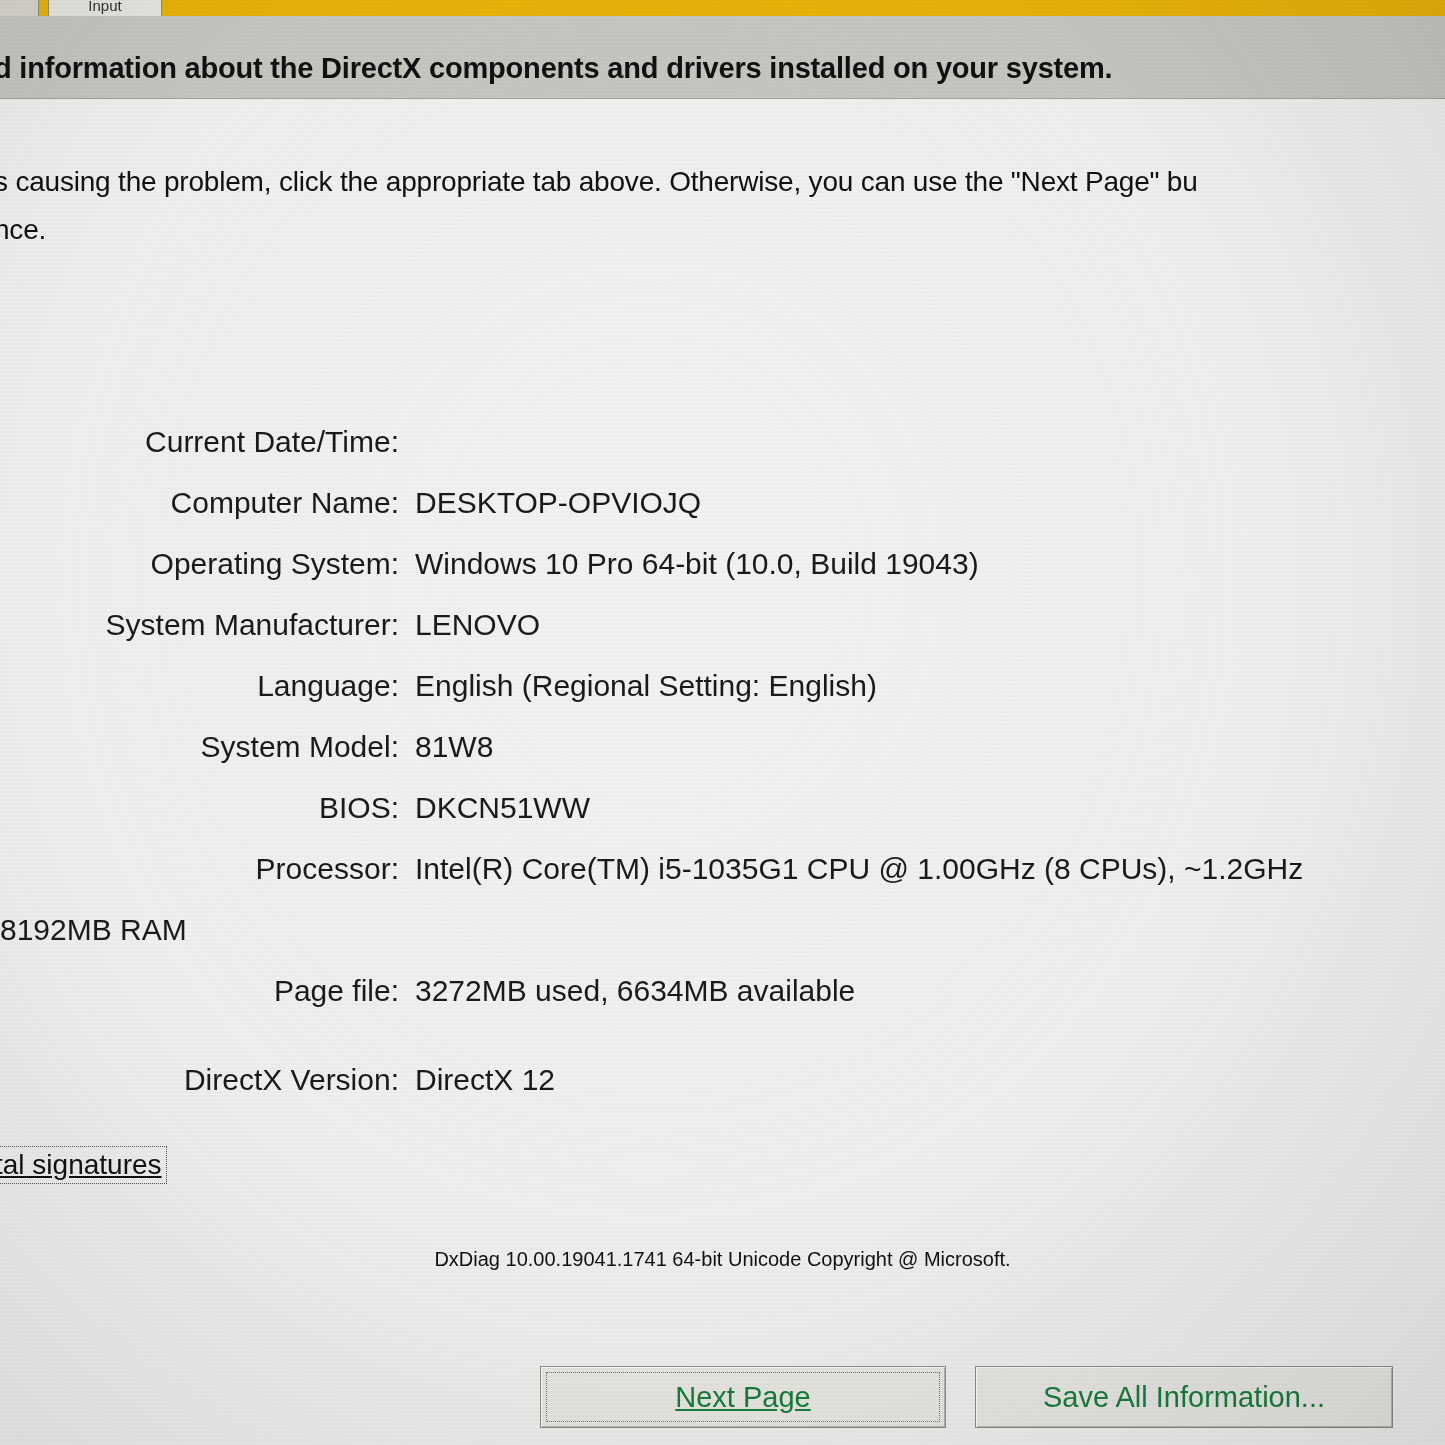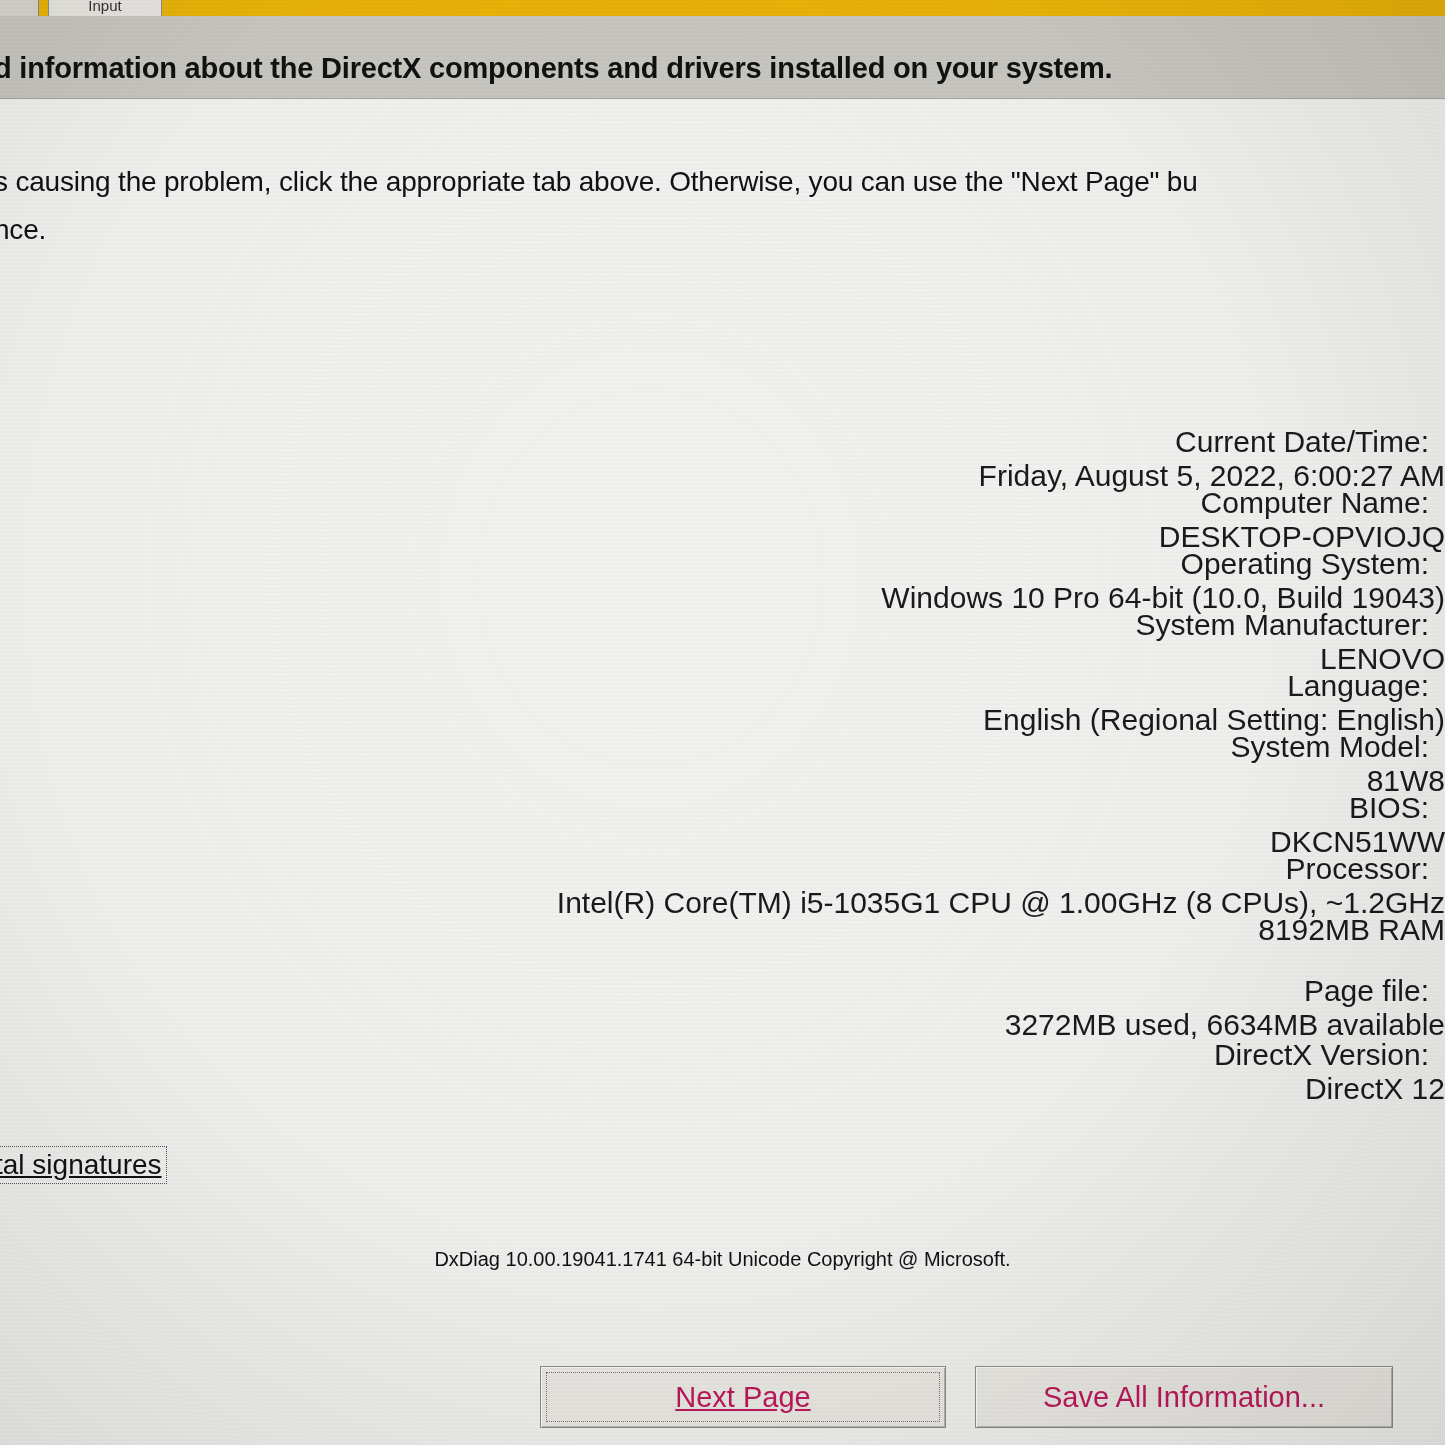--- a/index.html
+++ b/index.html
@@ -97,40 +97,39 @@
   }
 
   .sysinfo {
     position: absolute;
     top: 425px;
     left: 0;
     width: 100%;
   }
   .row {
     display: flex;
-    align-items: flex-end;
+    align-items: flex-start;
     height: 61px;
-    flex-direction: column;
   }
   .row .lbl {
     width: 415px;
     text-align: right;
     padding-right: 16px;
     font-size: 30px;
     color: #1a1a1a;
     white-space: nowrap;
     box-sizing: border-box;
   }
   .row .val {
     font-size: 30px;
     color: #1a1a1a;
     white-space: nowrap;
   }
   .row.gap-before {
-    margin-top: 3px;
+    margin-top: 28px;
   }
 
   .dx-link {
     position: absolute;
     left: -10px;
     top: 1146px;
     font-size: 28px;
     color: #111;
     text-decoration: underline;
     white-space: nowrap;
@@ -156,21 +155,21 @@
     width: 1445px;
     height: 70px;
   }
   .btn {
     position: absolute;
     height: 62px;
     background: #eceae5;
     border: 1px solid #8e8e89;
     box-shadow: inset 1px 1px 0 #ffffff, inset -1px -1px 0 #b8b6b1;
     font-size: 29px;
-    color: #be185d;
+    color: #15803d;
     display: flex;
     align-items: center;
     justify-content: center;
     box-sizing: border-box;
   }
   .btn .u { text-decoration: underline; }
   #next-page-button {
     left: 540px;
     width: 406px;
   }
@@ -198,21 +197,20 @@
 </div>
 
 <div class="intro">
   <span>s causing the problem, click the appropriate tab above.  Otherwise, you can use the "Next Page" bu</span>
   <span class="line2">nce.</span>
 </div>
 
 <div class="sysinfo">
   <div class="row">
     <div class="lbl">Current Date/Time:</div>
-    <div class="val">Friday, August 5, 2022, 6:00:27 AM</div>
   </div>
   <div class="row">
     <div class="lbl">Computer Name:</div>
     <div class="val">DESKTOP-OPVIOJQ</div>
   </div>
   <div class="row">
     <div class="lbl">Operating System:</div>
     <div class="val">Windows 10 Pro 64-bit (10.0, Build 19043)</div>
   </div>
   <div class="row">

